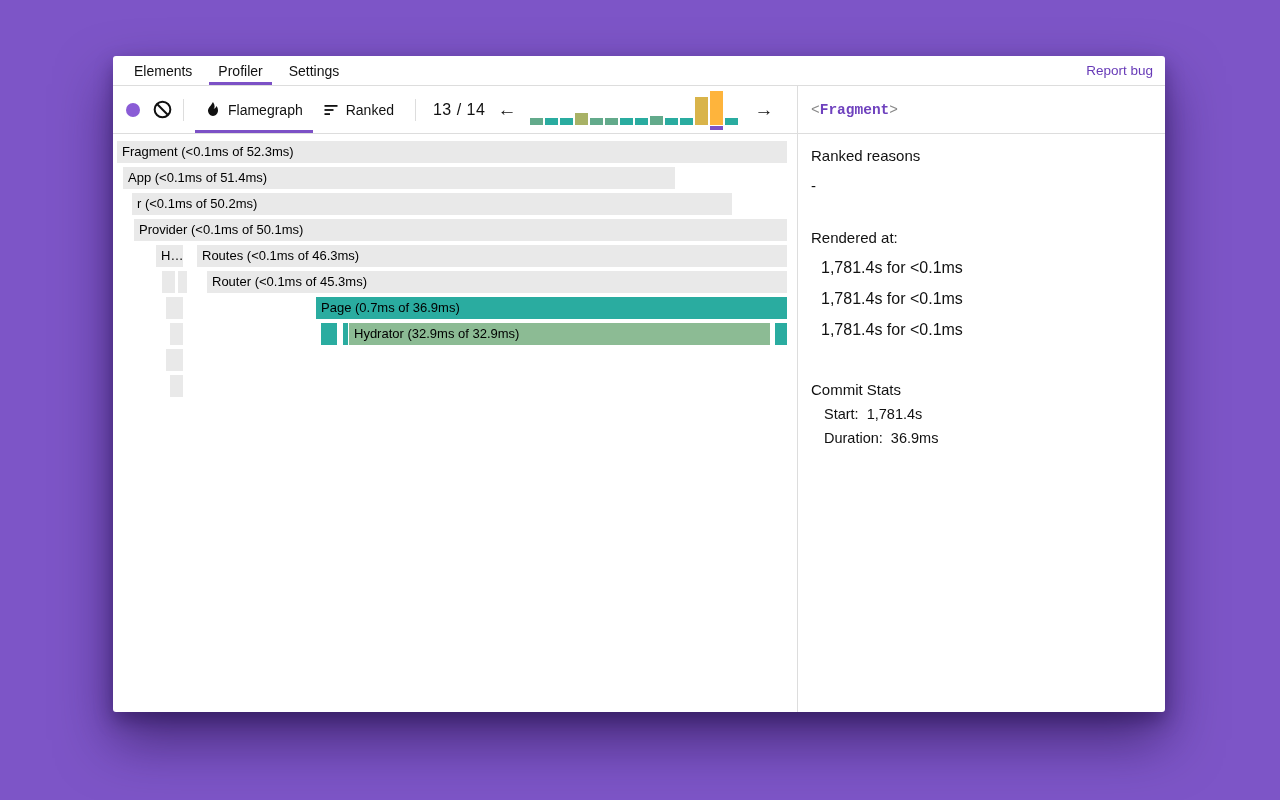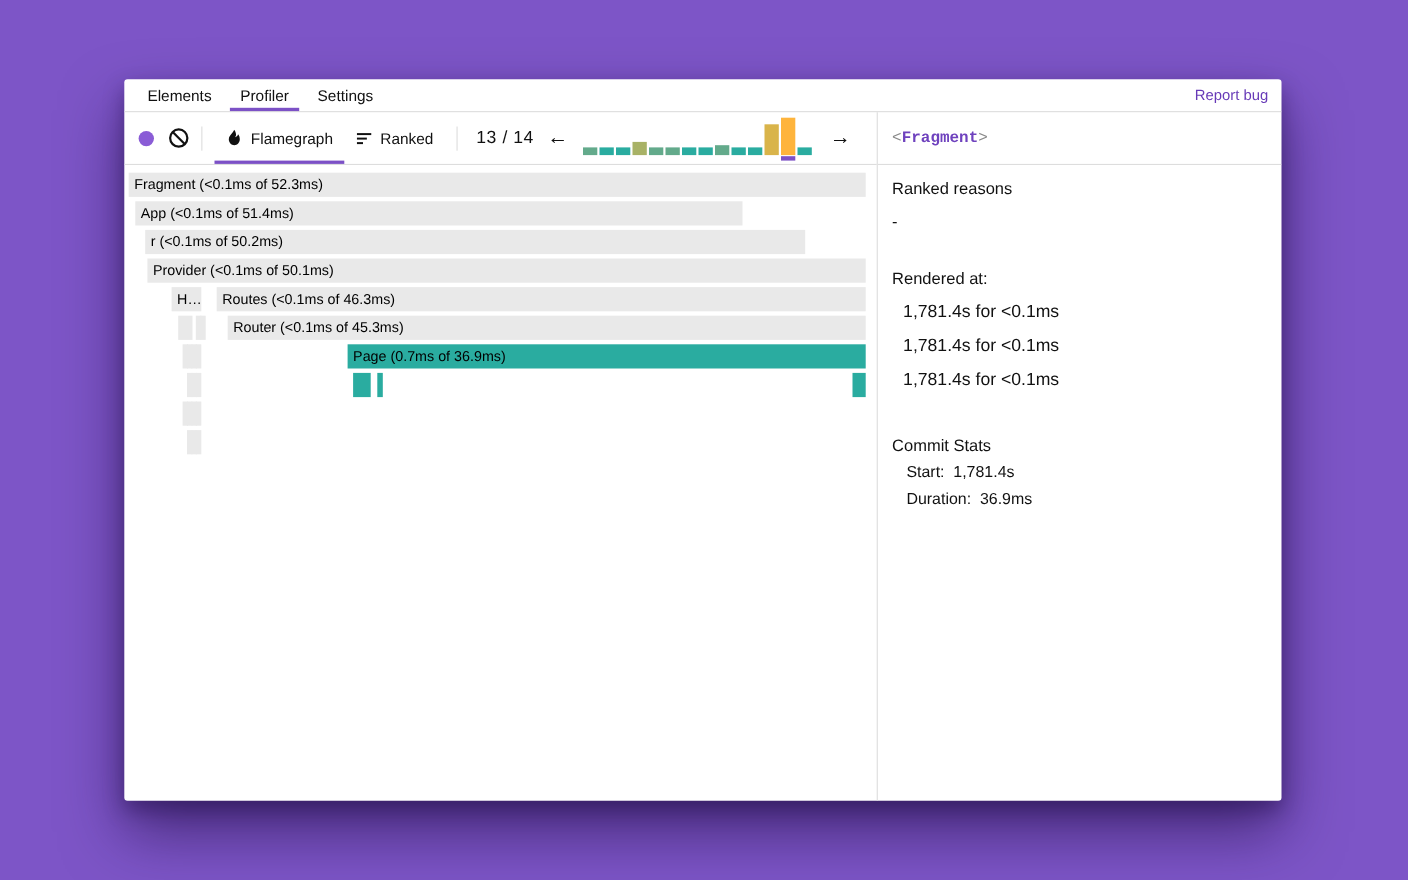--- a/index.html
+++ b/index.html
@@ -1,20 +1,20 @@
 <!DOCTYPE html>
 <html><head>
 <meta charset="utf-8">
 <style>
   * { margin:0; padding:0; box-sizing:border-box; }
   html,body { width:1280px; height:800px; overflow:hidden; }
   body { background:#7d55c7; font-family:"Liberation Sans", sans-serif; position:relative; }
 
   .window {
-    position:absolute; left:113px; top:72px; width:1052px; height:656px;
+    position:absolute; left:113px; top:56px; width:1052px; height:656px;
     background:#fff; border-radius:3px; overflow:hidden;
     box-shadow:0 28px 55px rgba(24,6,56,.55), 0 8px 18px rgba(24,6,56,.35);
     display:flex; flex-direction:column;
   }
 
   
   .tabbar { height:30px; flex:0 0 30px; display:flex; align-items:stretch;
             border-bottom:1px solid #ddd; padding:0 12px; }
   .tab { display:flex; align-items:center; padding:0 9px; margin-right:8px;
          font-size:14px; color:#111; cursor:default; position:relative; }
@@ -183,20 +183,21 @@
           <div class="seg" style="top: 163px; left: 53px; width: 2px; background: rgb(233, 233, 233);"></div>
           <div class="seg" style="top: 163px; left: 57px; width: 2px; background: rgb(233, 233, 233);"></div>
           <div class="seg" style="top: 163px; left: 61px; width: 2px; background: rgb(233, 233, 233);"></div>
           <div class="seg" style="top: 163px; left: 65px; width: 2px; background: rgb(233, 233, 233);"></div>
           <div class="seg" style="top: 163px; left: 203px; width: 471px; background: rgb(42, 172, 160);">Page (0.7ms of 36.9ms)</div>
           <div class="seg" style="top: 189px; left: 57px; width: 2px; background: rgb(233, 233, 233);"></div>
           <div class="seg" style="top: 189px; left: 61px; width: 2px; background: rgb(233, 233, 233);"></div>
           <div class="seg" style="top: 189px; left: 65px; width: 2px; background: rgb(233, 233, 233);"></div>
           <div class="seg" style="top: 189px; left: 208px; width: 16px; background: rgb(42, 172, 160);"></div>
           <div class="seg" style="top: 189px; left: 230px; width: 3px; background: rgb(42, 172, 160);"></div>
+          <div class="seg" style="top: 189px; left: 236px; width: 421px; background: rgb(140, 187, 148);">Hydrator (32.9ms of 32.9ms)</div>
           <div class="seg" style="top: 189px; left: 662px; width: 12px; background: rgb(42, 172, 160);"></div>
           <div class="seg" style="top: 215px; left: 53px; width: 2px; background: rgb(233, 233, 233);"></div>
           <div class="seg" style="top: 215px; left: 57px; width: 2px; background: rgb(233, 233, 233);"></div>
           <div class="seg" style="top: 215px; left: 61px; width: 2px; background: rgb(233, 233, 233);"></div>
           <div class="seg" style="top: 215px; left: 65px; width: 2px; background: rgb(233, 233, 233);"></div>
           <div class="seg" style="top: 241px; left: 57px; width: 2px; background: rgb(233, 233, 233);"></div>
           <div class="seg" style="top: 241px; left: 61px; width: 2px; background: rgb(233, 233, 233);"></div>
           <div class="seg" style="top: 241px; left: 65px; width: 2px; background: rgb(233, 233, 233);"></div>
         </div>
     </div>

